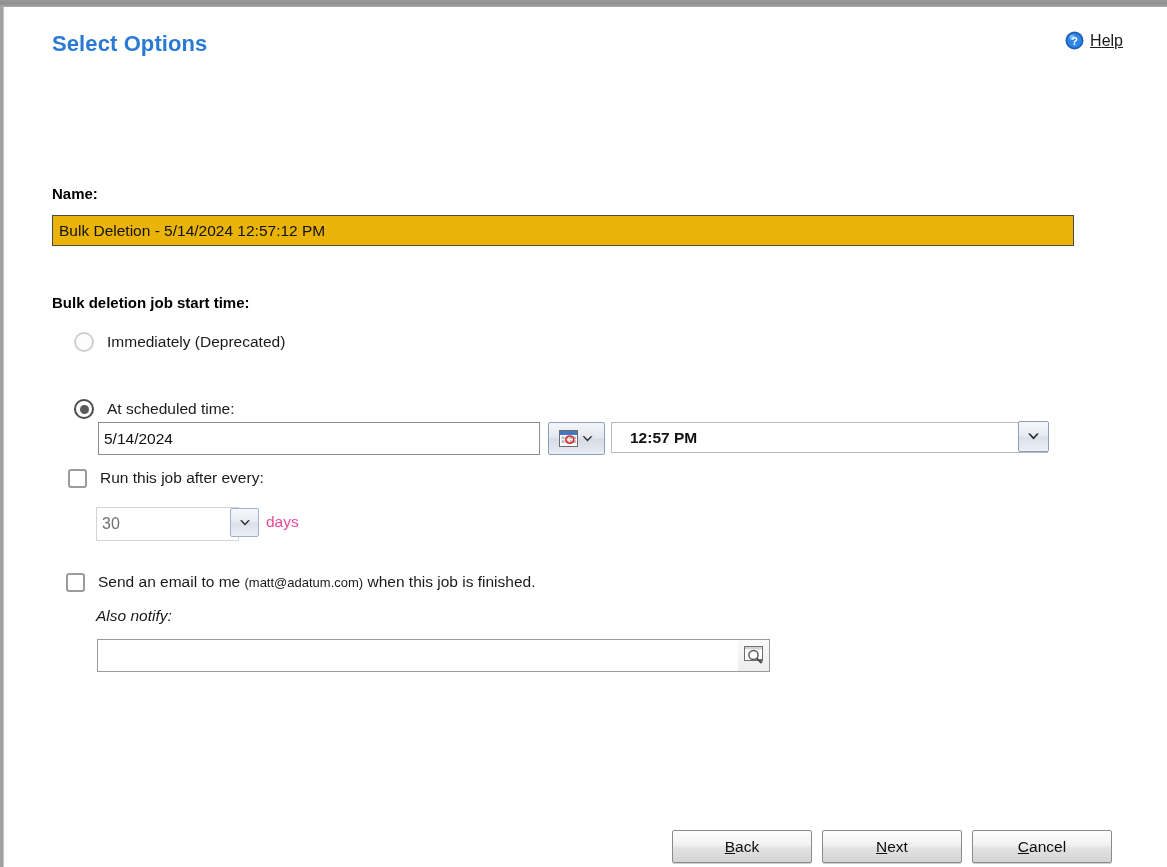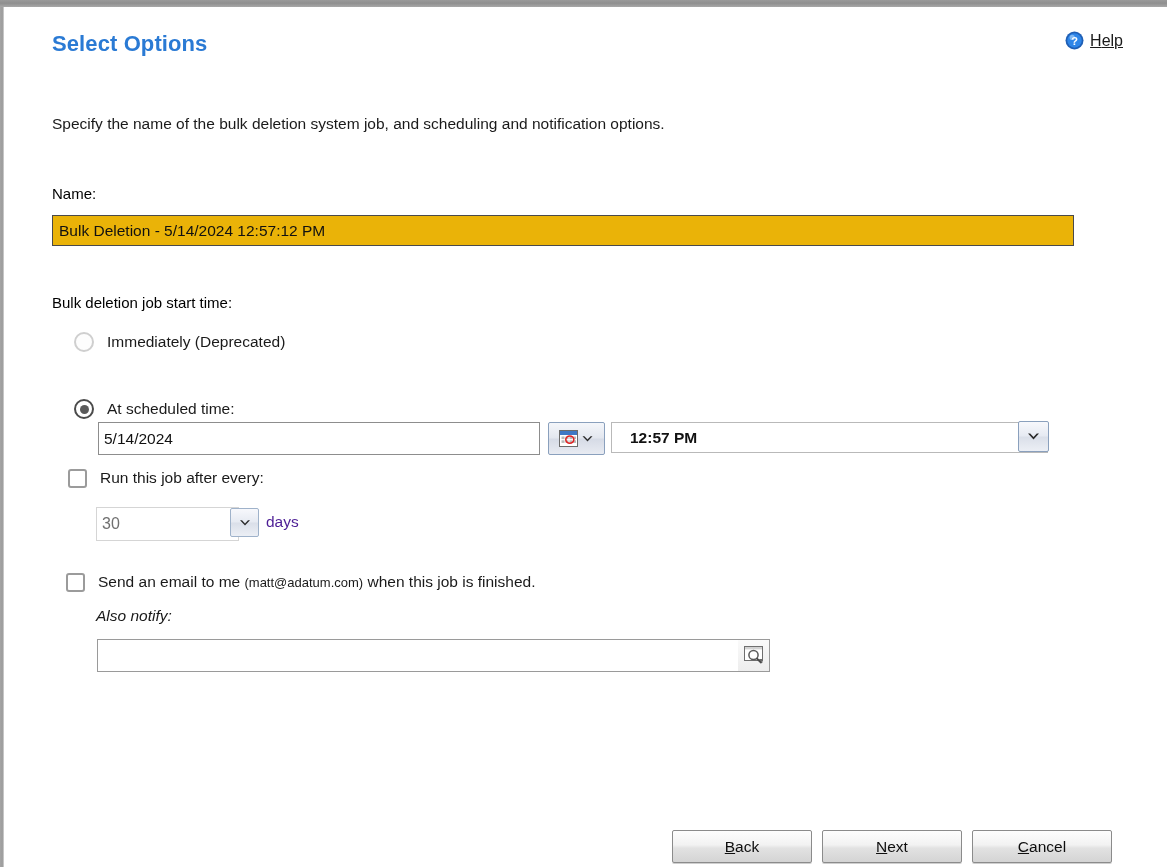--- a/index.html
+++ b/index.html
@@ -84,21 +84,21 @@
     left: 48px;
     top: 108px;
     font-size: 15.5px;
     color: #1a1a1a;
   }
 
   
   .field-label {
     position: absolute;
     font-size: 15px;
-    font-weight: normal;
+    font-weight: bold;
     color: #000000;
   }
   .label-name { left: 48px; top: 178px; }
   .label-starttime { left: 48px; top: 287px; }
 
   
   .name-input {
     position: absolute;
     left: 48px;
     top: 208px;
@@ -279,21 +279,21 @@
     display: flex;
     align-items: center;
     justify-content: center;
     cursor: pointer;
   }
   .days-unit {
     position: absolute;
     left: 262px;
     top: 506px;
     font-size: 15.5px;
-    color: #4c1d95;
+    color: #ec4899;
   }
 
   
   .alsonotify-label {
     position: absolute;
     left: 92px;
     top: 600px;
     font-size: 15.5px;
     color: #1a1a1a;
     font-style: italic;
@@ -376,21 +376,20 @@
         <svg class="help-icon" viewBox="0 0 19 19" xmlns="http://www.w3.org/2000/svg">
           <circle cx="9.5" cy="9.5" r="9" fill="#1f5fb5"></circle>
           <circle cx="9.5" cy="9.5" r="7.2" fill="#2f86e8"></circle>
           <circle cx="7.2" cy="6.4" r="2.6" fill="#9cc8f5" opacity="0.75"></circle>
           <text x="9.5" y="13.6" font-family="Liberation Sans, sans-serif" font-size="11" font-weight="bold" fill="#ffffff" text-anchor="middle">?</text>
         </svg>
       </span>
       <span class="help-label"><span class="accel">H</span><span class="rest">elp</span></span>
     </div>
 
-    <div class="instruction">Specify the name of the bulk deletion system job, and scheduling and notification options.</div>
 
     <div class="field-label label-name">Name:</div>
     <input class="name-input" type="text" value="Bulk Deletion - 5/14/2024 12:57:12 PM" style="">
 
     <div class="field-label label-starttime">Bulk deletion job start time:</div>
 
     <div class="radio-row radio-immediately">
       <span class="radio-outer off"></span>
       <span class="radio-text">Immediately (Deprecated)</span>
     </div>

